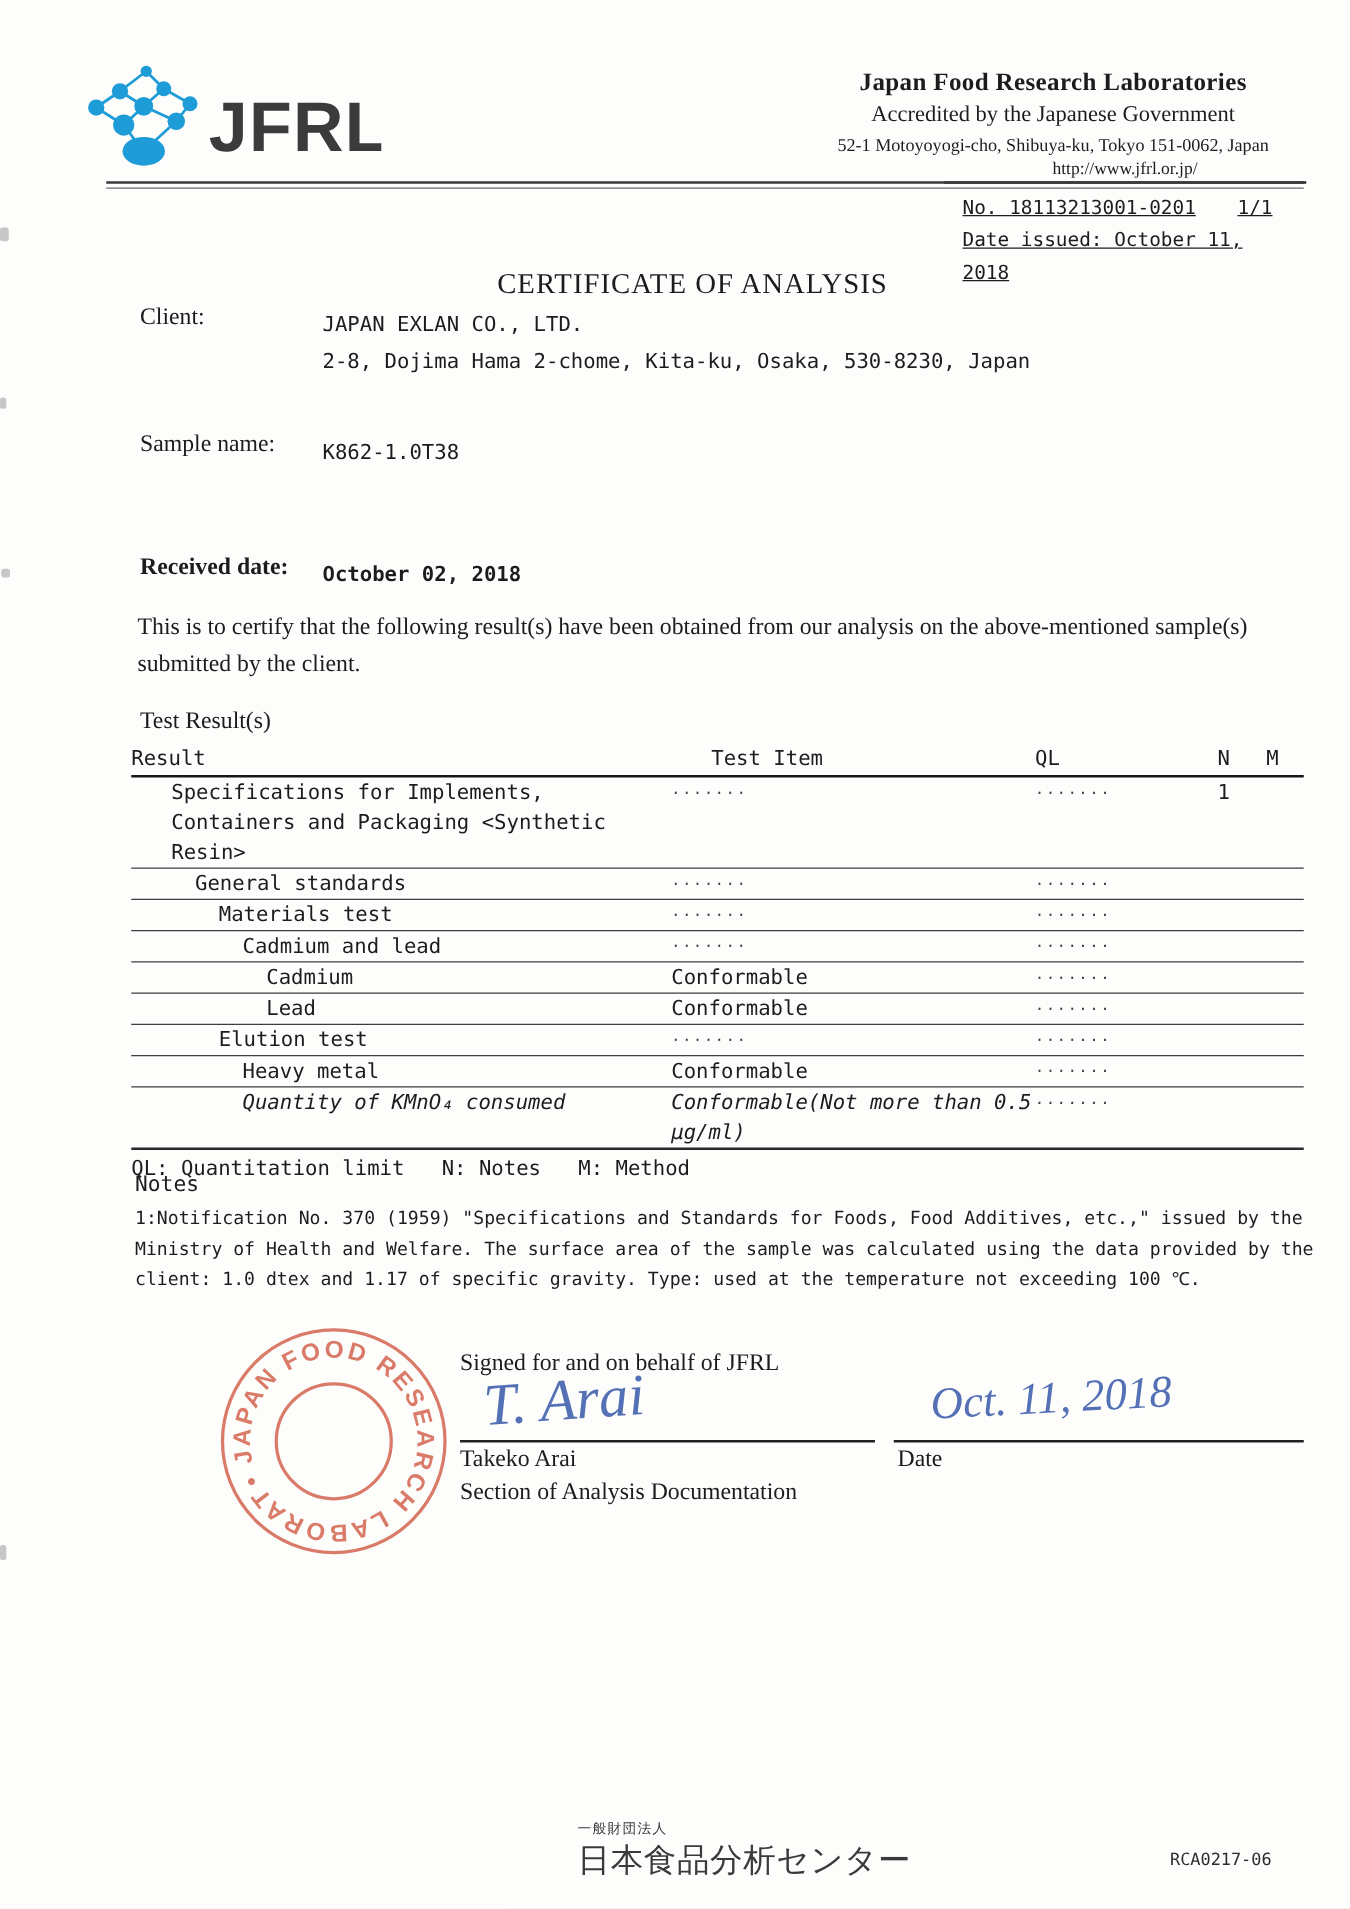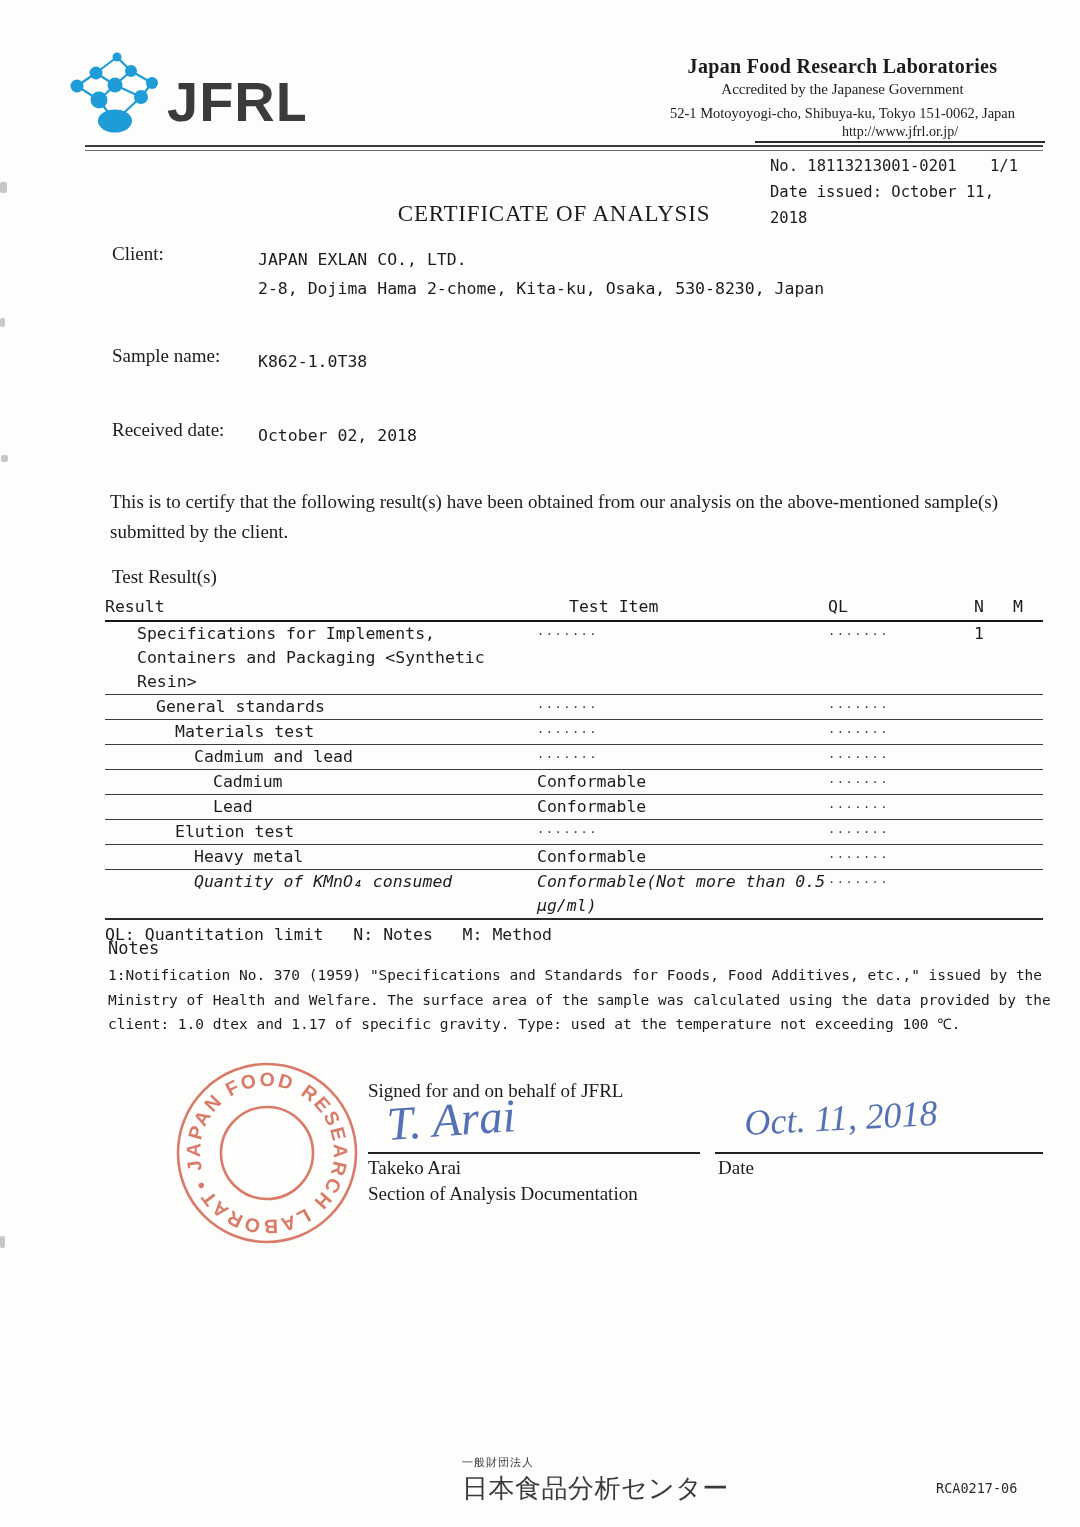--- a/index.html
+++ b/index.html
@@ -8,32 +8,32 @@
     background:#fdfdfc; overflow:hidden; color:#1c1c1c;
     font-family:"Liberation Serif", serif;
   }
   .serif { font-family:"Liberation Serif", serif; }
   .mono  { font-family:"DejaVu Sans Mono","Liberation Mono", monospace; }
 
   
   .logo-svg { position:absolute; left:55px; top:45px; }
   .hdr-right { position:absolute; left:640px; top:55px; width:405px; text-align:center; }
   .org-name { font-size:20px; font-weight:bold; letter-spacing:.3px; }
-  .accred   { font-size:15px; margin-top:3px; }
+  .accred   { font-size:18px; margin-top:3px; }
   .address  { font-size:14.5px; margin-top:7px; }
   .url-line { width:290px; margin:2px 0 0 auto; border-bottom:2px solid #2a2a2a;
               font-size:14px; padding-bottom:1px; text-align:center; }
   .double-rule { position:absolute; left:85px; top:145px; width:958px; height:3px;
               border-top:2px solid #3a3a3a; border-bottom:1.5px solid #6a6a6a; }
   .doc-meta { position:absolute; left:770px; top:153px; width:248px;
-              font-size:15.5px; line-height:26px; }
+              font-size:15.5px; line-height:26px;text-decoration:underline; }
   .doc-meta .row1 { display:flex; justify-content:space-between; }
 
   
-  .doc-title { position:absolute; left:0; top:201px; width:1080px; padding-left:28px;
+  .doc-title { position:absolute; left:0; top:214px; width:1080px; padding-left:28px;
                box-sizing:border-box; text-align:center; font-size:23px; letter-spacing:.8px; }
   .field { position:absolute; left:112px; width:920px; display:flex; }
   .field .flabel { width:146px; font-size:19px; flex:0 0 146px; }
   .field .fvalue { font-size:16.5px; line-height:29px; margin-top:2px; }
   .certify { position:absolute; left:110px; top:487px; width:900px;
              font-size:19px; line-height:30px; }
 
   
   .results { position:absolute; left:105px; top:566px; width:938px; }
   .sec-title { font-size:19px; margin:0 0 6px 7px; }
@@ -131,21 +131,21 @@
       <div>JAPAN EXLAN CO., LTD.</div>
       <div>2-8, Dojima Hama 2-chome, Kita-ku, Osaka, 530-8230, Japan</div>
     </div>
   </div>
 
   <div class="field" style="top:345px;">
     <div class="flabel serif">Sample name:</div>
     <div class="fvalue mono">K862-1.0T38</div>
   </div>
 
-  <div class="field" style="top:419px;">
+  <div class="field" style="top:443px;font-weight:bold;">
     <div class="flabel serif">Received date:</div>
     <div class="fvalue mono">October 02, 2018</div>
   </div>
 
   <div class="certify serif">This is to certify that the following result(s) have been obtained from our analysis on the above-mentioned sample(s) submitted by the client.</div>
 
   <div class="results">
     <div class="sec-title serif">Test Result(s)</div>
     <div class="tbl mono">
       <div class="trow head">

